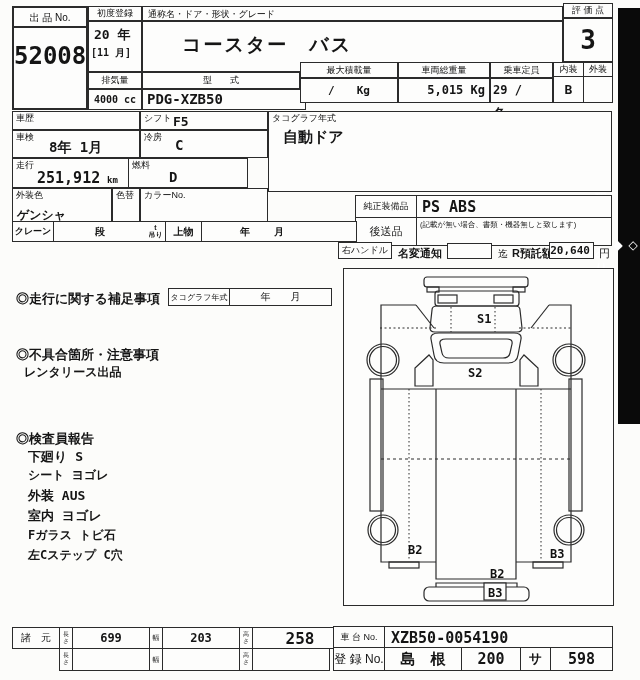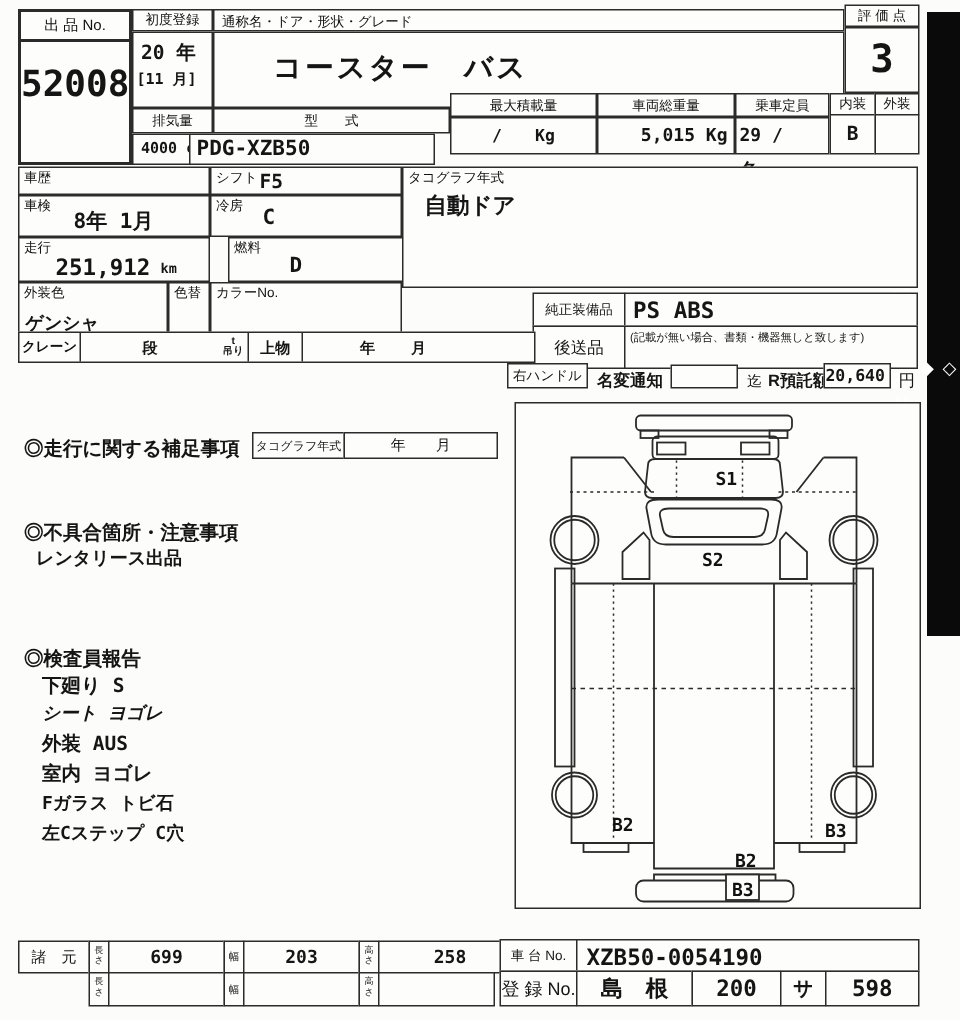--- a/index.html
+++ b/index.html
@@ -45,21 +45,21 @@
   <div class="box val" style="left:563px;top:18px;width:50px;height:44px;text-align:center;font-size:26px;line-height:42px;">3</div>
 
   <div class="box lbl lbl-c" style="left:553px;top:62px;width:31px;height:15px;">内装</div>
   <div class="box lbl lbl-c" style="left:583px;top:62px;width:30px;height:15px;">外装</div>
   <div class="box val" style="left:553px;top:76px;width:31px;height:27px;text-align:center;font-size:13px;line-height:25px;">B</div>
   <div class="box val" style="left:583px;top:76px;width:30px;height:27px;"></div>
 
   <div class="box lbl lbl-c" style="left:88px;top:72px;width:54px;height:17px;">排気量</div>
   <div class="box val" style="left:88px;top:89px;width:54px;height:21px;font-size:10px;text-align:center;line-height:19px;">4000 cc</div>
   <div class="box lbl lbl-c" style="left:142px;top:72px;width:158px;height:17px;">型　　式</div>
-  <div class="box val" style="left:126px;top:89px;width:164px;height:21px;font-size:14px;padding:1px 4px 0 4px;">PDG-XZB50</div>
+  <div class="box val" style="left:142px;top:89px;width:164px;height:21px;font-size:14px;padding:1px 4px 0 4px;">PDG-XZB50</div>
 
   <div class="box lbl lbl-c" style="left:300px;top:62px;width:98px;height:16px;">最大積載量</div>
   <div class="box val" style="left:300px;top:78px;width:98px;height:25px;font-size:11px;text-align:center;line-height:23px;">/　　Kg</div>
   <div class="box lbl lbl-c" style="left:398px;top:62px;width:92px;height:16px;">車両総重量</div>
   <div class="box val" style="left:398px;top:78px;width:92px;height:25px;font-size:12px;text-align:right;line-height:23px;padding-right:4px;">5,015 Kg</div>
   <div class="box lbl lbl-c" style="left:490px;top:62px;width:63px;height:16px;">乗車定員</div>
   <div class="box val" style="left:490px;top:78px;width:63px;height:25px;font-size:12px;line-height:23px;padding-left:2px;">29 /　 名</div>
 
   <div class="banner">
     <span class="dia">◇</span>
@@ -82,21 +82,21 @@
   </div>
   <div class="box" style="left:140px;top:130px;width:128px;height:28px;">
     <span class="corner lbl">冷房</span>
     <span class="txt val" style="left:34px;top:6px;font-size:14px;">C</span>
   </div>
   <div class="box" style="left:12px;top:158px;width:128px;height:30px;">
     <span class="corner lbl">走行</span>
     <span class="txt val" style="left:24px;top:10px;font-size:15px;">251,912</span>
     <span class="txt val" style="left:94px;top:16px;font-size:9px;">km</span>
   </div>
-  <div class="box" style="left:152px;top:158px;width:120px;height:30px;">
+  <div class="box" style="left:128px;top:158px;width:120px;height:30px;">
     <span class="corner lbl">燃料</span>
     <span class="txt val" style="left:40px;top:10px;font-size:14px;">D</span>
   </div>
   <div class="box" style="left:12px;top:188px;width:100px;height:36px;">
     <span class="corner lbl">外装色</span>
     <span class="txt val" style="left:4px;top:18px;font-size:12px;">ゲンシャ</span>
   </div>
   <div class="box" style="left:112px;top:188px;width:28px;height:36px;">
     <span class="corner lbl">色替</span>
   </div>
@@ -140,21 +140,21 @@
 
   <span class="txt" style="left:16px;top:290px;font-size:13px;font-weight:bold;">◎走行に関する補足事項</span>
   <div class="box lbl-c" style="left:168px;top:288px;width:62px;height:18px;font-size:8px;">タコグラフ年式</div>
   <div class="box lbl-c" style="left:229px;top:288px;width:103px;height:18px;font-size:10px;">年　　月</div>
 
   <span class="txt" style="left:16px;top:346px;font-size:13px;font-weight:bold;">◎不具合箇所・注意事項</span>
   <span class="txt val" style="left:24px;top:364px;font-size:12px;">レンタリース出品</span>
 
   <span class="txt" style="left:16px;top:430px;font-size:13px;font-weight:bold;">◎検査員報告</span>
   <span class="txt val" style="left:28px;top:448px;font-size:13px;">下廻り S</span>
-  <span class="txt val" style="left:28px;top:467px;font-size:12px;font-style:italic;">シート ヨゴレ</span>
+  <span class="txt val" style="left:28px;top:467px;font-size:12px;">シート ヨゴレ</span>
   <span class="txt val" style="left:28px;top:487px;font-size:13px;">外装 AUS</span>
   <span class="txt val" style="left:28px;top:507px;font-size:13px;">室内 ヨゴレ</span>
   <span class="txt val" style="left:28px;top:527px;font-size:12px;">Fガラス トビ石</span>
   <span class="txt val" style="left:28px;top:547px;font-size:12px;">左Cステップ  C穴</span>
 
   <div class="box" style="left:343px;top:268px;width:271px;height:338px;">
     <svg width="269" height="336" viewBox="0 0 269 336">
       <g fill="none" stroke="#2a2a2a" stroke-width="1.2">
 
         <rect x="80" y="8" width="104" height="10" rx="3"></rect>
@@ -222,21 +222,21 @@
     <div>長</div>
       <div>さ</div>
   </div>
   <div class="box val lbl-c" style="left:72px;top:627px;width:78px;height:22px;font-size:12px;">699</div>
   <div class="box lbl-c" style="left:149px;top:627px;width:14px;height:22px;font-size:7px;">幅</div>
   <div class="box val lbl-c" style="left:162px;top:627px;width:78px;height:22px;font-size:12px;">203</div>
   <div class="box" style="left:239px;top:627px;width:14px;height:22px;font-size:6px;line-height:7px;text-align:center;padding-top:3px;">
     <div>高</div>
       <div>さ</div>
   </div>
-  <div class="box val lbl-c" style="left:252px;top:627px;width:96px;height:22px;font-size:12px;">258</div>
+  <div class="box val lbl-c" style="left:252px;top:627px;width:96px;height:22px;font-size:16px;">258</div>
 
   <div class="box lbl-c" style="left:12px;top:648px;width:48px;height:23px;font-size:10px;margin-top:47px;">内　寸</div>
   <div class="box" style="left:59px;top:648px;width:14px;height:23px;font-size:6px;line-height:7px;text-align:center;padding-top:3px;">
     <div>長</div>
       <div>さ</div>
   </div>
   <div class="box val lbl-c" style="left:72px;top:648px;width:78px;height:23px;font-size:12px;"></div>
   <div class="box lbl-c" style="left:149px;top:648px;width:14px;height:23px;font-size:7px;">幅</div>
   <div class="box val lbl-c" style="left:162px;top:648px;width:78px;height:23px;font-size:12px;"></div>
   <div class="box" style="left:239px;top:648px;width:14px;height:23px;font-size:6px;line-height:7px;text-align:center;padding-top:3px;">

